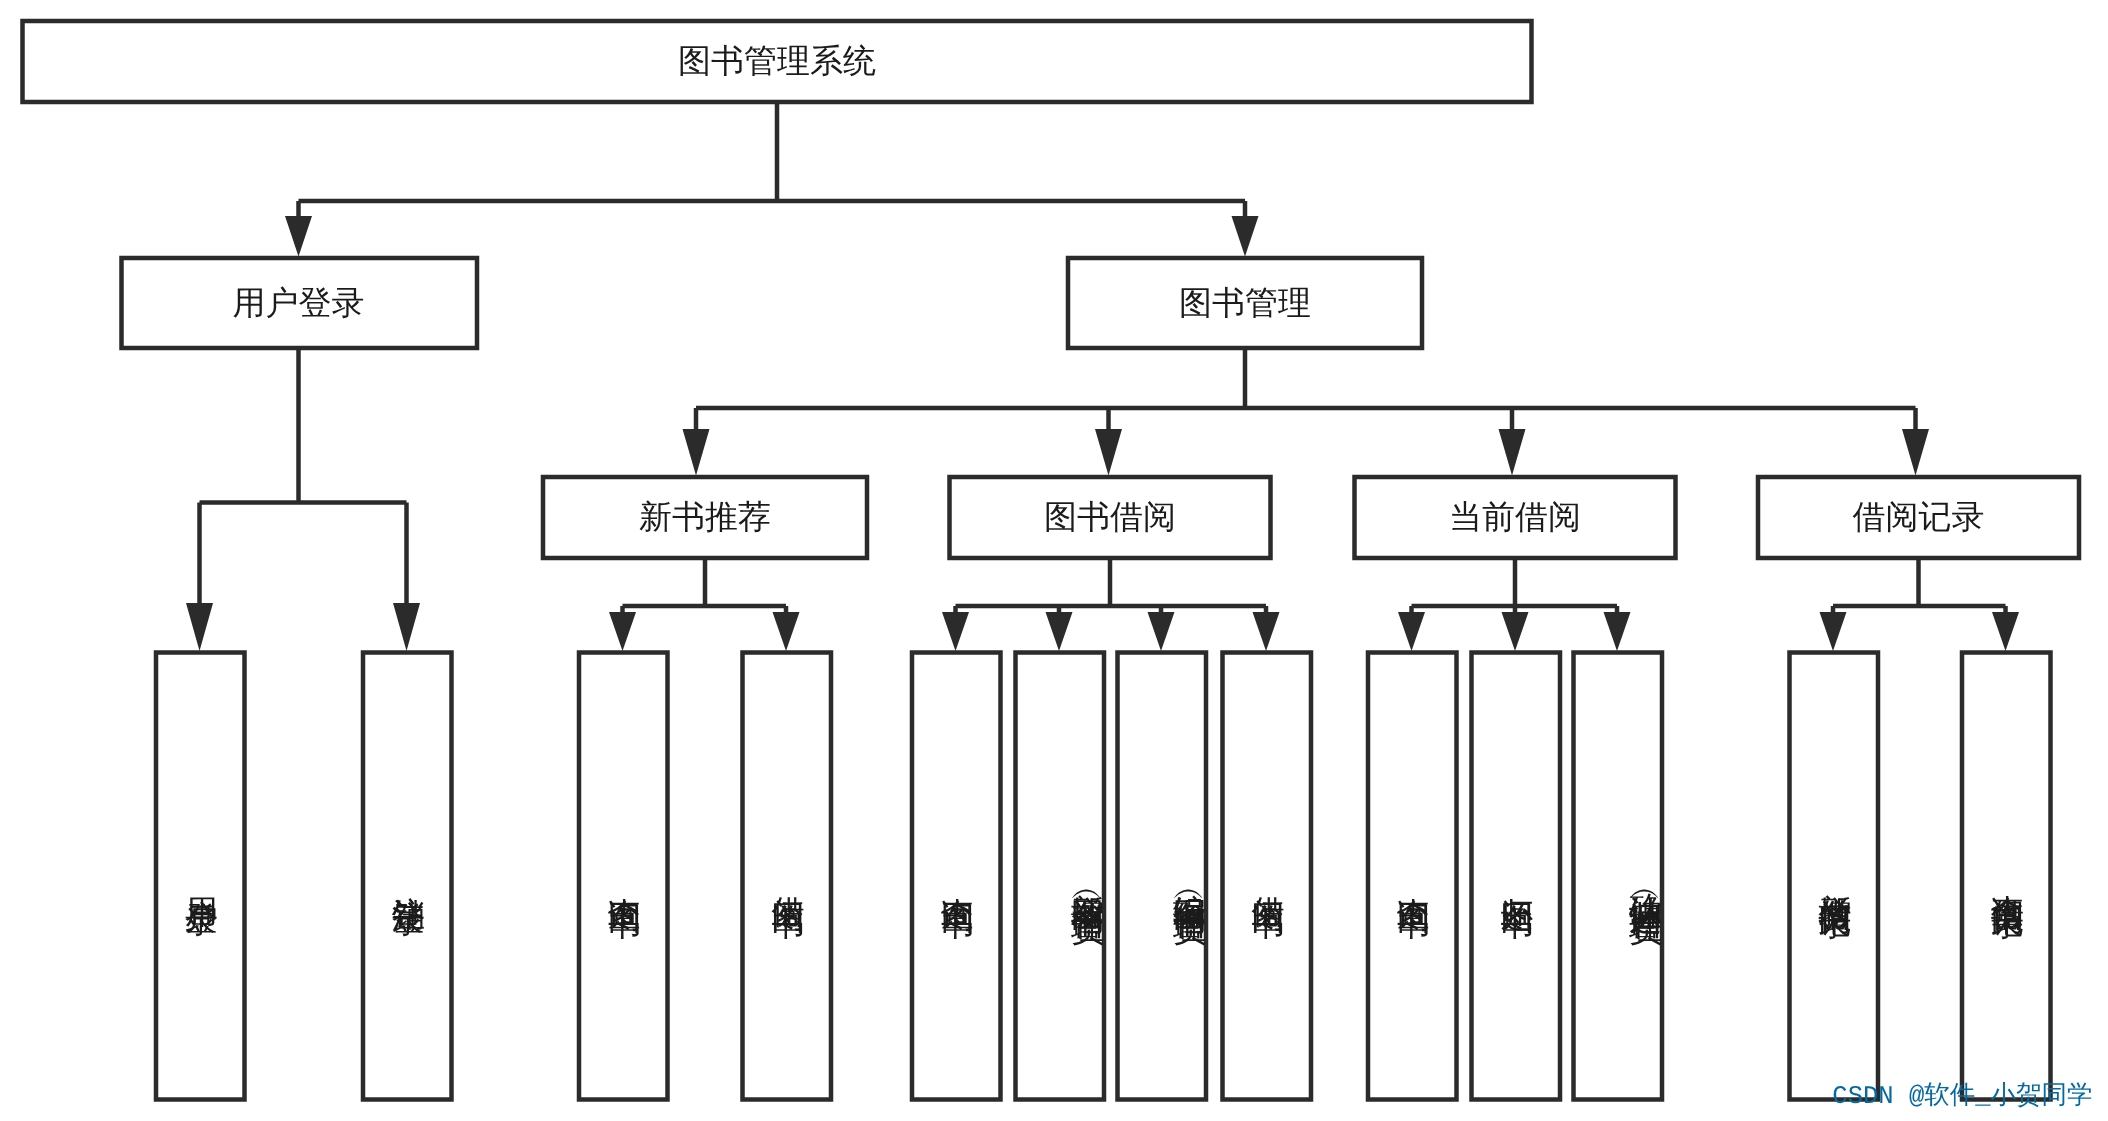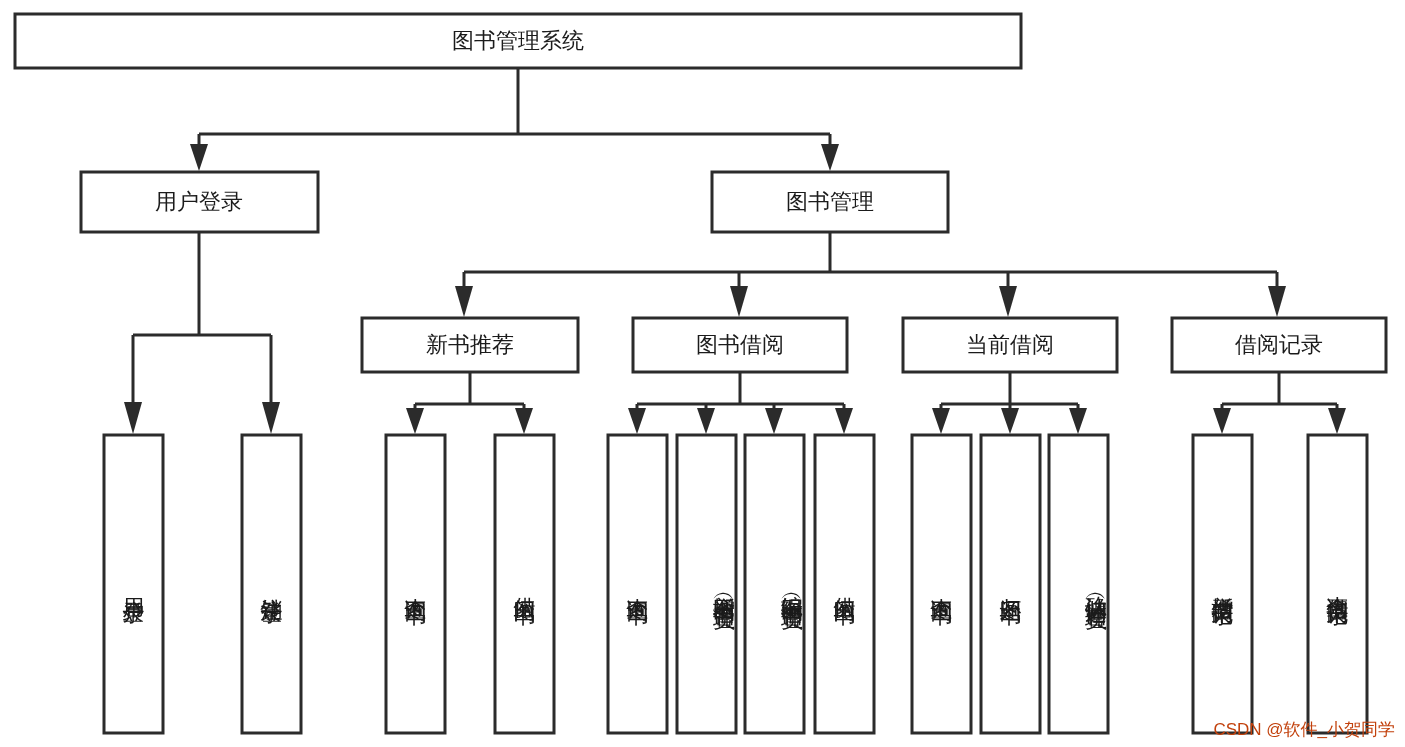--- a/index.html
+++ b/index.html
@@ -62,23 +62,23 @@
     white-space: nowrap;
     pointer-events: none;
   }
   .node-label-v.centered {
     align-items: center;
   }
   .watermark {
     position: absolute;
     right: 10px;
     bottom: 6px;
-    font-family: Liberation Sans, sans-serif;
+    font-family: Liberation Mono, monospace;
     font-size: 17px;
-    color: #c2410c;
+    color: #0369a1;
     white-space: nowrap;
   }
 </style>
 </head>
 <body>
 
 <div id="diagram-root">
 
   <svg class="flow" viewBox="0 0 1405 747">
 

